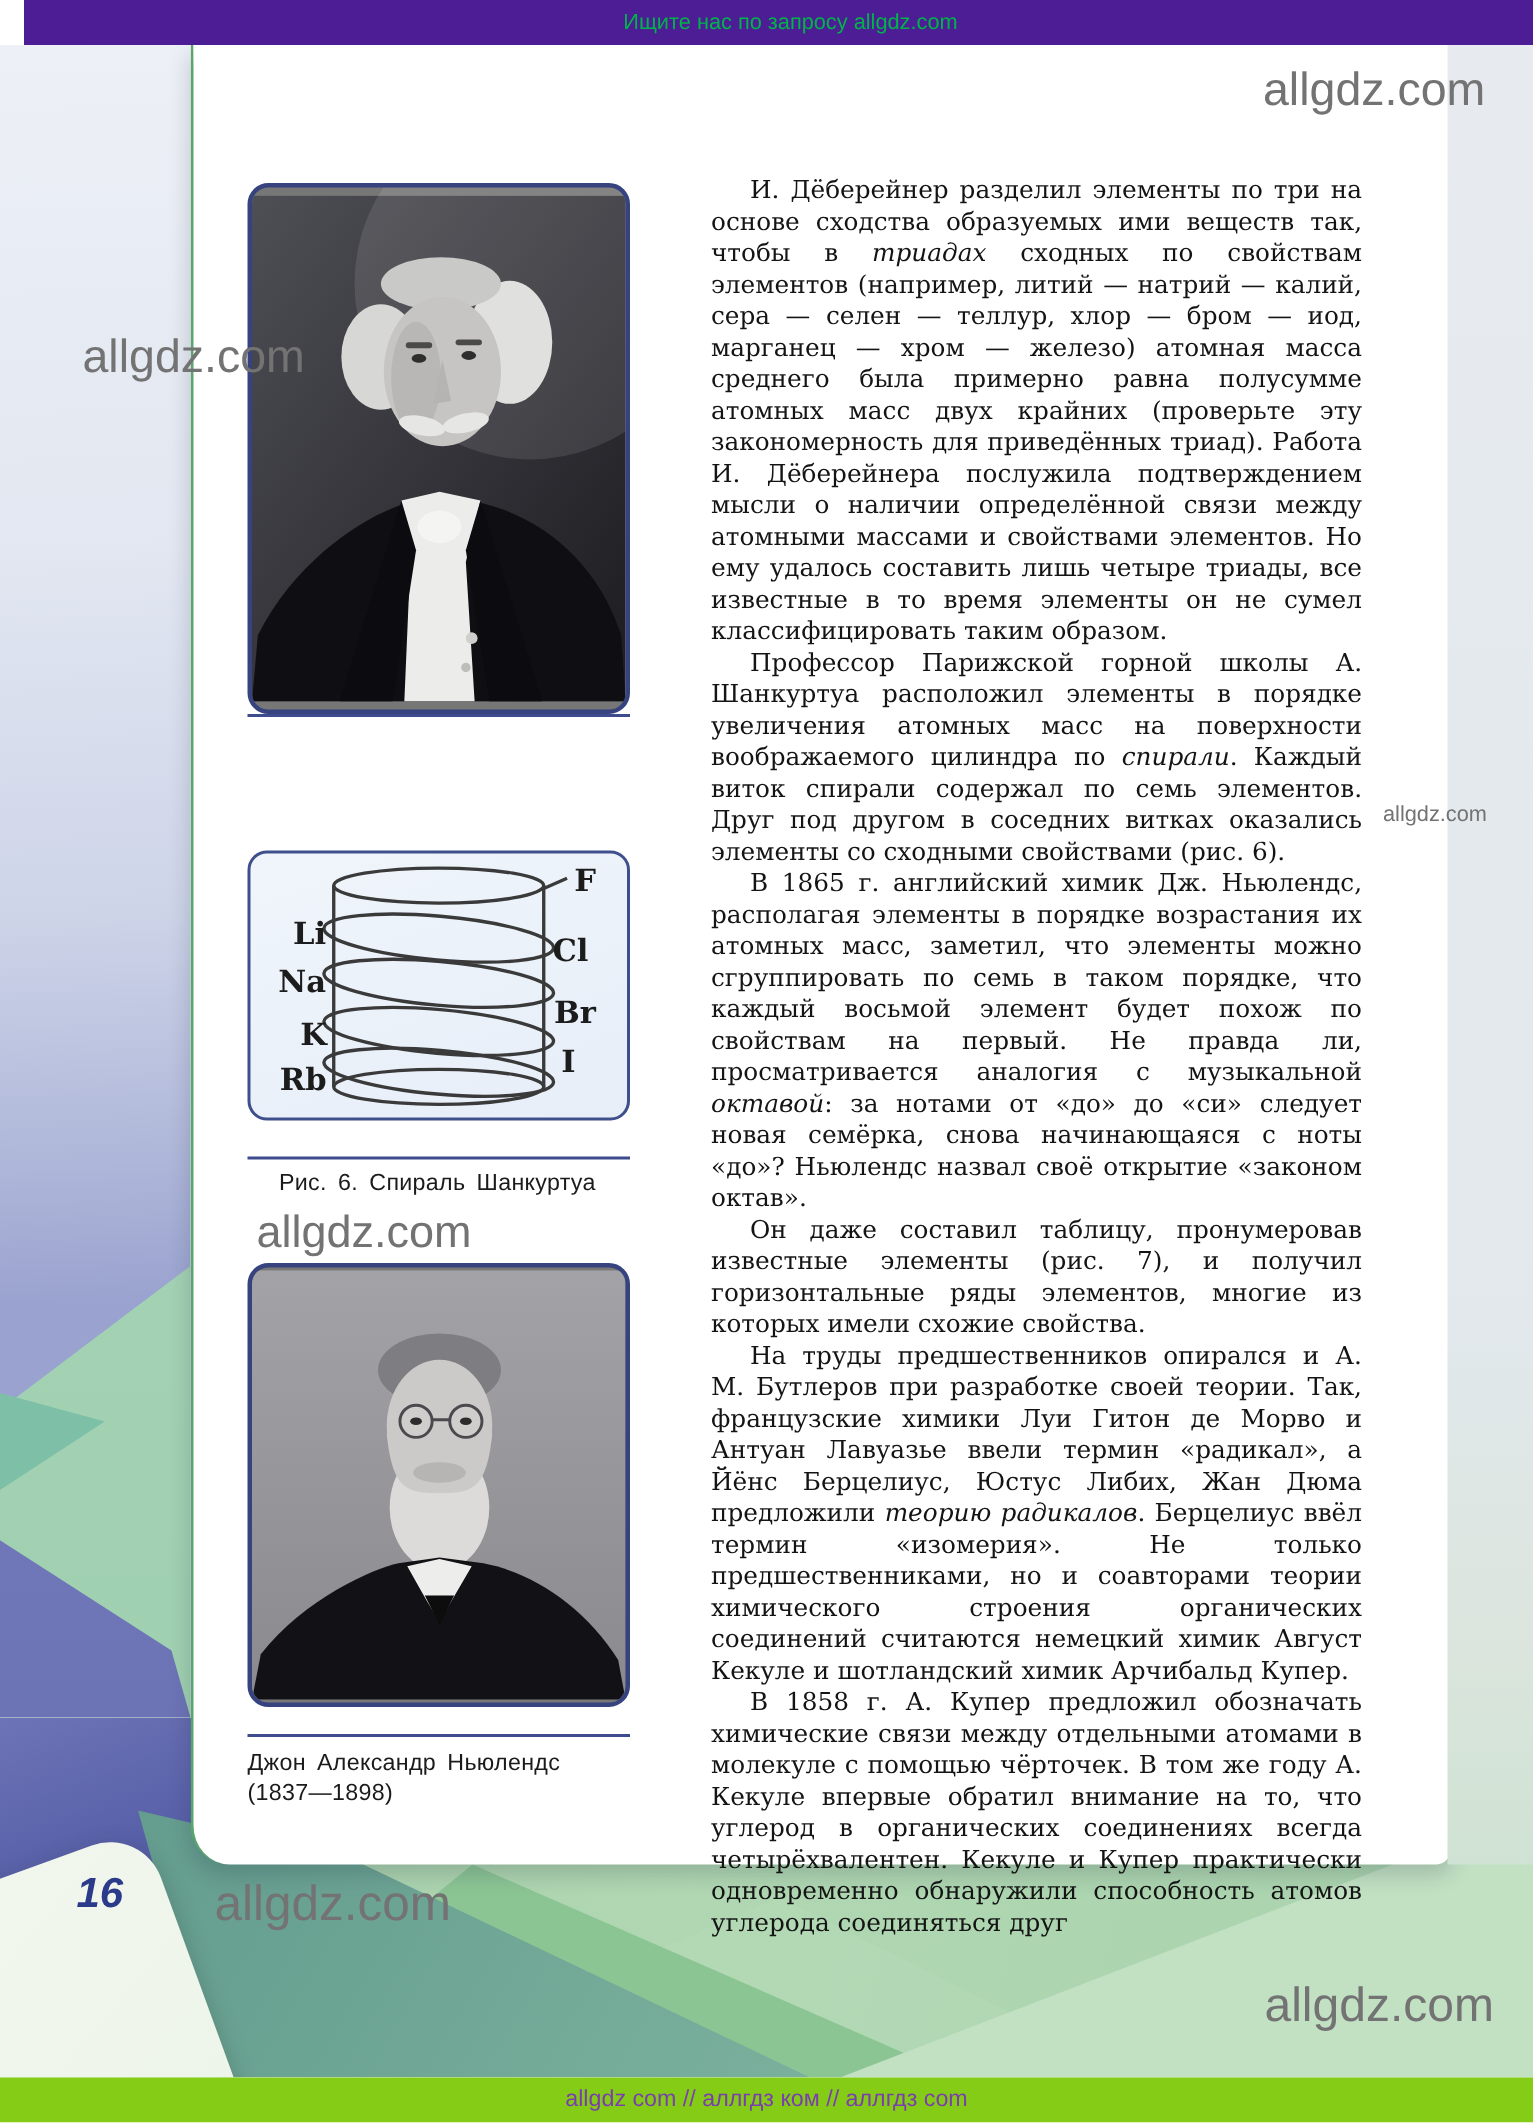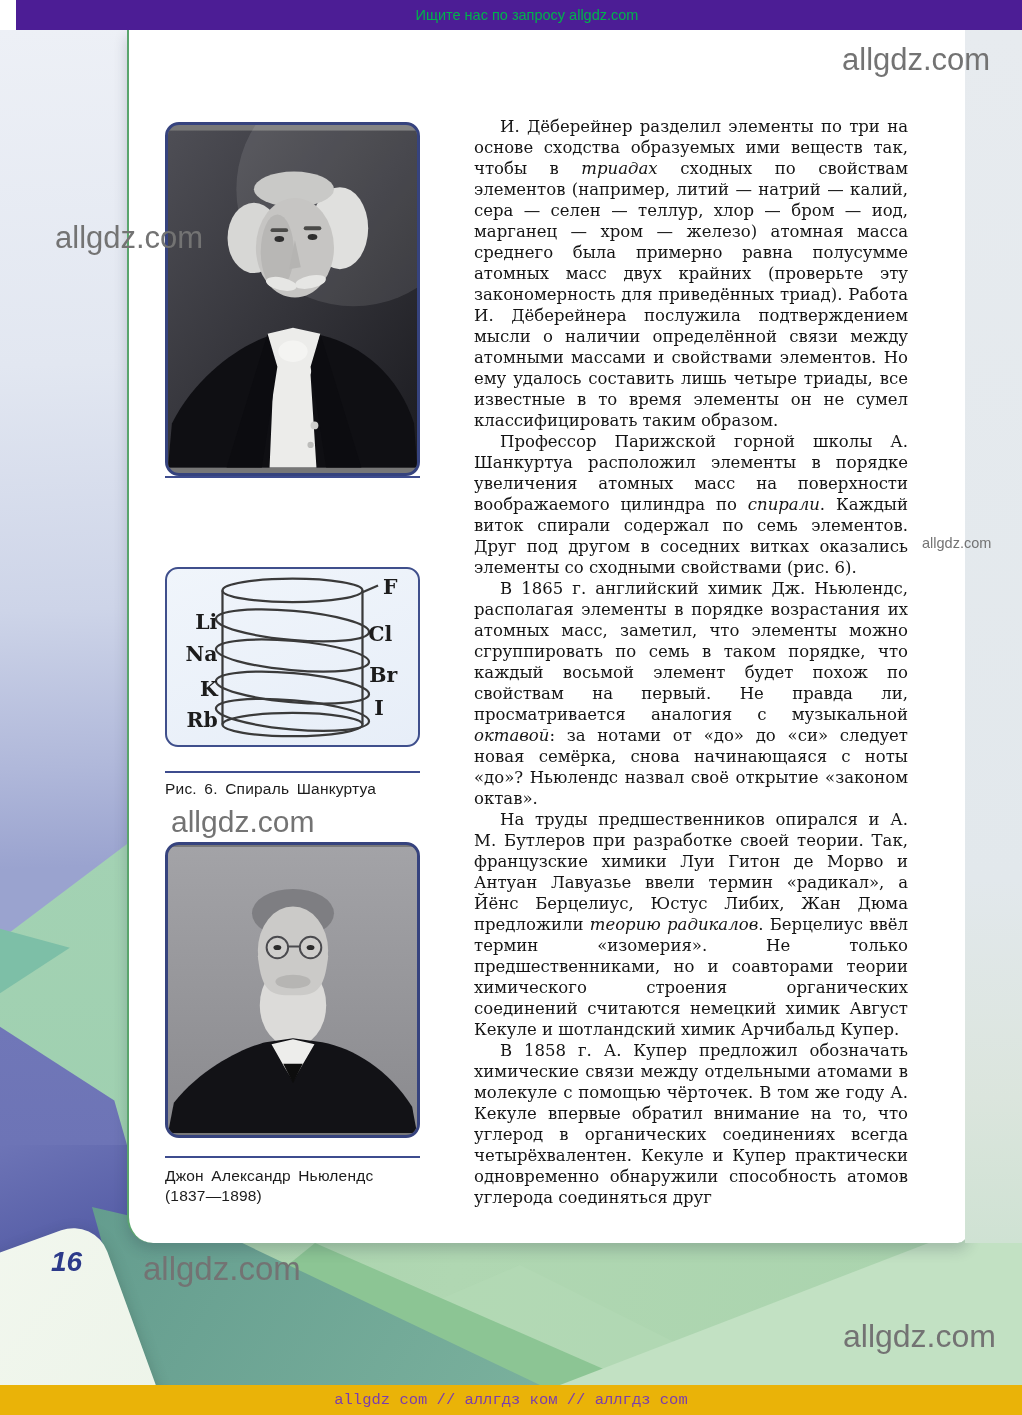--- a/index.html
+++ b/index.html
@@ -56,21 +56,21 @@
   .wm{position:absolute;color:#737373;font-family:"Liberation Sans",sans-serif;z-index:6;white-space:nowrap;}
   .wm-top-right{left:842px;top:42px;font-size:31px;}
   .wm-left{left:55px;top:220px;font-size:31px;}
   .wm-mid{left:171px;top:805px;font-size:30px;z-index:3;}
   .wm-small{left:922px;top:535px;font-size:14.5px;z-index:6;}
   .wm-bottom-left{left:143px;top:1250px;font-size:33px;}
   .wm-bottom-right{left:843px;top:1318px;font-size:32px;}
   
   .page-num{position:absolute;left:51px;top:1246px;z-index:6;color:#2c3a8a;
     font-size:28px;font-weight:bold;font-style:italic;}
-  .footer{position:absolute;left:0;top:1385px;width:1022px;height:30px;background:#eab308;z-index:6;font-family:Liberation Mono, monospace;}
+  .footer{position:absolute;left:0;top:1385px;width:1022px;height:30px;background:#84cc16;z-index:6;}
   .footer span{display:block;text-align:center;padding-top:6px;font-size:15.5px;color:#7b3ead;}
 </style>
 </head>
 <body>
 
 <div class="top-banner">
   <span>Ищите нас по запросу allgdz.com</span>
 </div>
 
 <div class="left-strip">
@@ -144,21 +144,21 @@
         <text x="33" y="131">K</text>
         <text x="19" y="162">Rb</text>
         <text x="221" y="26">F</text>
         <text x="206" y="74">Cl</text>
         <text x="207" y="116">Br</text>
         <text x="212" y="150">I</text>
       </g>
     </svg>
   </div>
   <div class="divider" style="top:741px;"></div>
-  <div class="caption" style="top:749px;">
+  <div class="caption" style="top:749px;margin-left:21px;">
     <div>Рис. 6. Спираль Шанкуртуа</div>
   </div>
 
   <div class="frame" style="top:812px;height:296px;">
     <svg width="249" height="290" viewBox="0 0 255 293">
       <defs>
         <linearGradient id="g2" x1="0" y1="0" x2="0" y2="1">
           <stop offset="0" stop-color="#a3a3a7"></stop>
             <stop offset="1" stop-color="#8a8a8e"></stop>
         </linearGradient>
@@ -182,20 +182,21 @@
   <div class="divider" style="top:1126px;"></div>
   <div class="caption" style="top:1136px;">
     <div>Джон Александр Ньюлендс</div>
     <div>(1837—1898)</div>
   </div>
 
   <div class="article">
     <p>И. Дёберейнер разделил элементы по три на основе сходства образуемых ими веществ так, чтобы в <i>триадах</i> сходных по свойствам элементов (например, литий — натрий — калий, сера — селен — теллур, хлор — бром — иод, марганец — хром — железо) атомная масса среднего была примерно равна полусумме атомных масс двух крайних (проверьте эту закономерность для приведённых триад). Работа И. Дёберейнера послужила подтверждением мысли о наличии определённой связи между атомными массами и свойствами элементов. Но ему удалось составить лишь четыре триады, все известные в то время элементы он не сумел классифицировать таким образом.</p>
     <p>Профессор Парижской горной школы А. Шанкуртуа расположил элементы в порядке увеличения атомных масс на поверхности воображаемого цилиндра по <i>спирали</i>. Каждый виток спирали содержал по семь элементов. Друг под другом в соседних витках оказались элементы со сходными свойствами (рис. 6).</p>
     <p>В 1865 г. английский химик Дж. Ньюлендс, располагая элементы в порядке возрастания их атомных масс, заметил, что элементы можно сгруппировать по семь в таком порядке, что каждый восьмой элемент будет похож по свойствам на первый. Не правда ли, просматривается аналогия с музыкальной <i>октавой</i>: за нотами от «до» до «си» следует новая семёрка, снова начинающаяся с ноты «до»? Ньюлендс назвал своё открытие «законом октав».</p>
+    <p>Он даже составил таблицу, пронумеровав известные элементы (рис. 7), и получил горизонтальные ряды элементов, многие из которых имели схожие свойства.</p>
     <p>На труды предшественников опирался и А. М. Бутлеров при разработке своей теории. Так, французские химики Луи Гитон де Морво и Антуан Лавуазье ввели термин «радикал», а Йёнс Берцелиус, Юстус Либих, Жан Дюма предложили <i>теорию радикалов</i>. Берцелиус ввёл термин «изомерия». Не только предшественниками, но и соавторами теории химического строения органических соединений считаются немецкий химик Август Кекуле и шотландский химик Арчибальд Купер.</p>
     <p>В 1858 г. А. Купер предложил обозначать химические связи между отдельными атомами в молекуле с помощью чёрточек. В том же году А. Кекуле впервые обратил внимание на то, что углерод в органических соединениях всегда четырёхвалентен. Кекуле и Купер практически одновременно обнаружили способность атомов углерода соединяться друг</p>
   </div>
 
 </div>
 
 <div class="wm wm-top-right">allgdz.com</div>
 <div class="wm wm-left">allgdz.com</div>
 <div class="wm wm-mid">allgdz.com</div>
 <div class="wm wm-small">allgdz.com</div>

